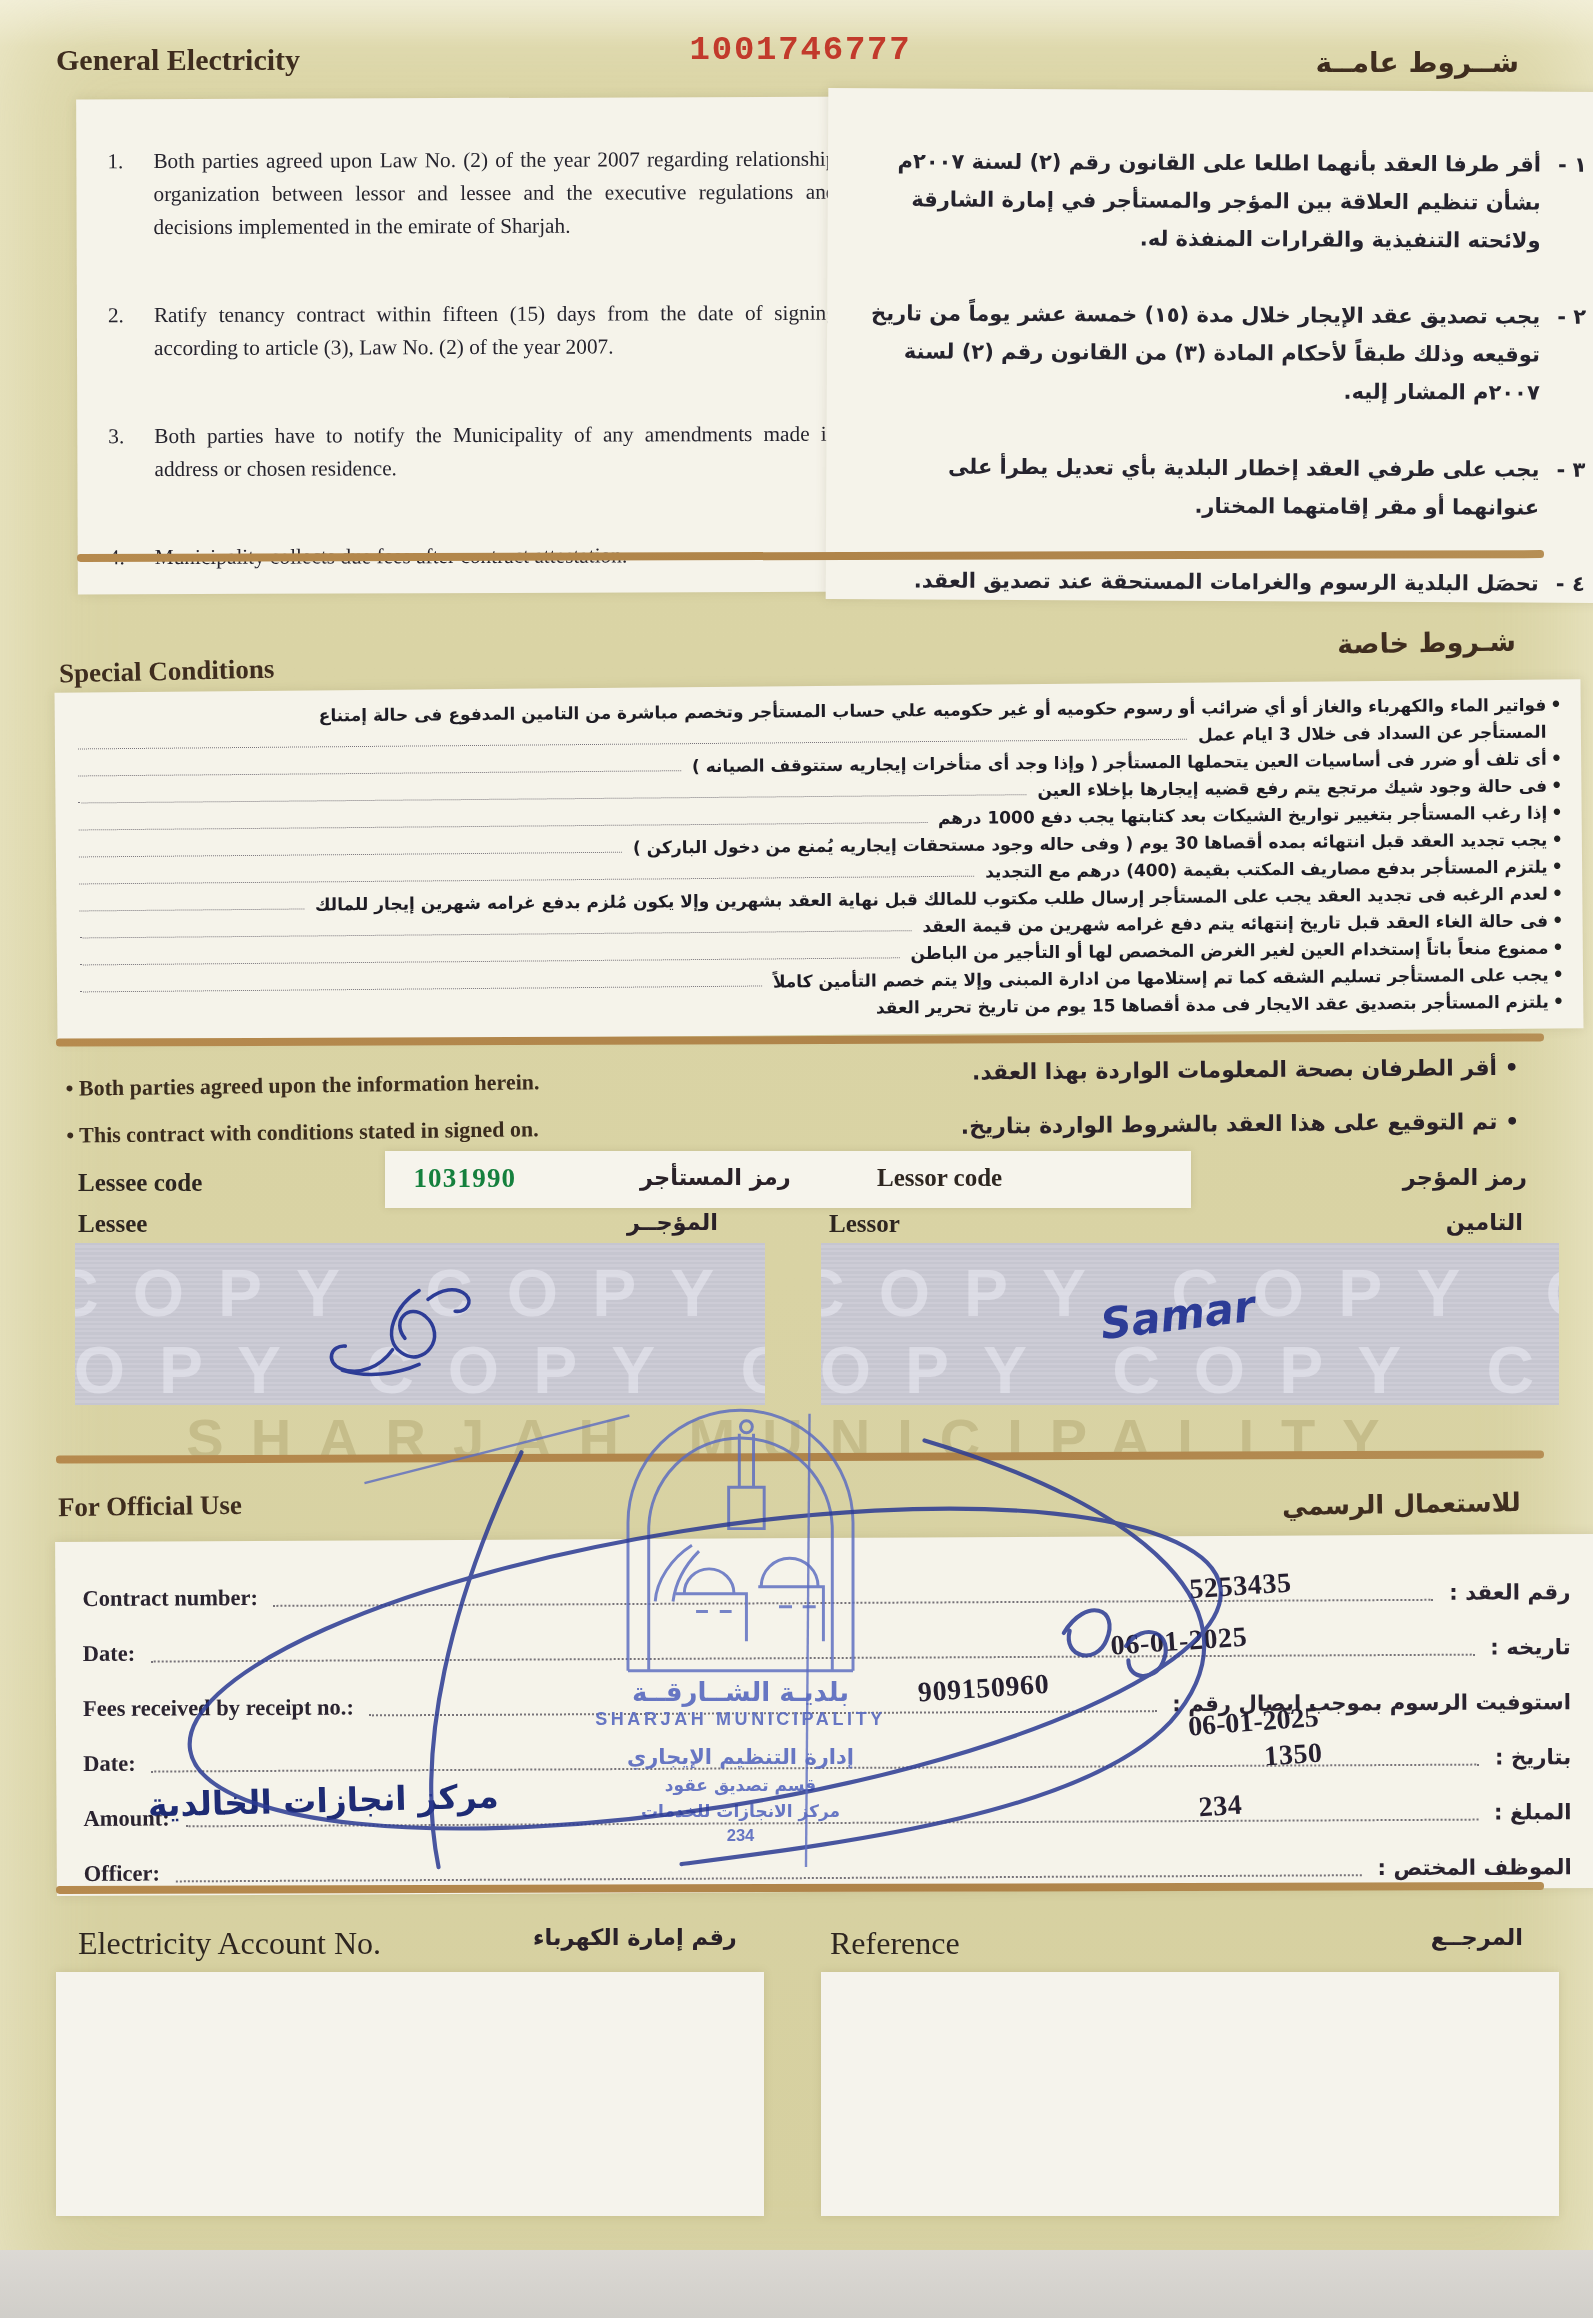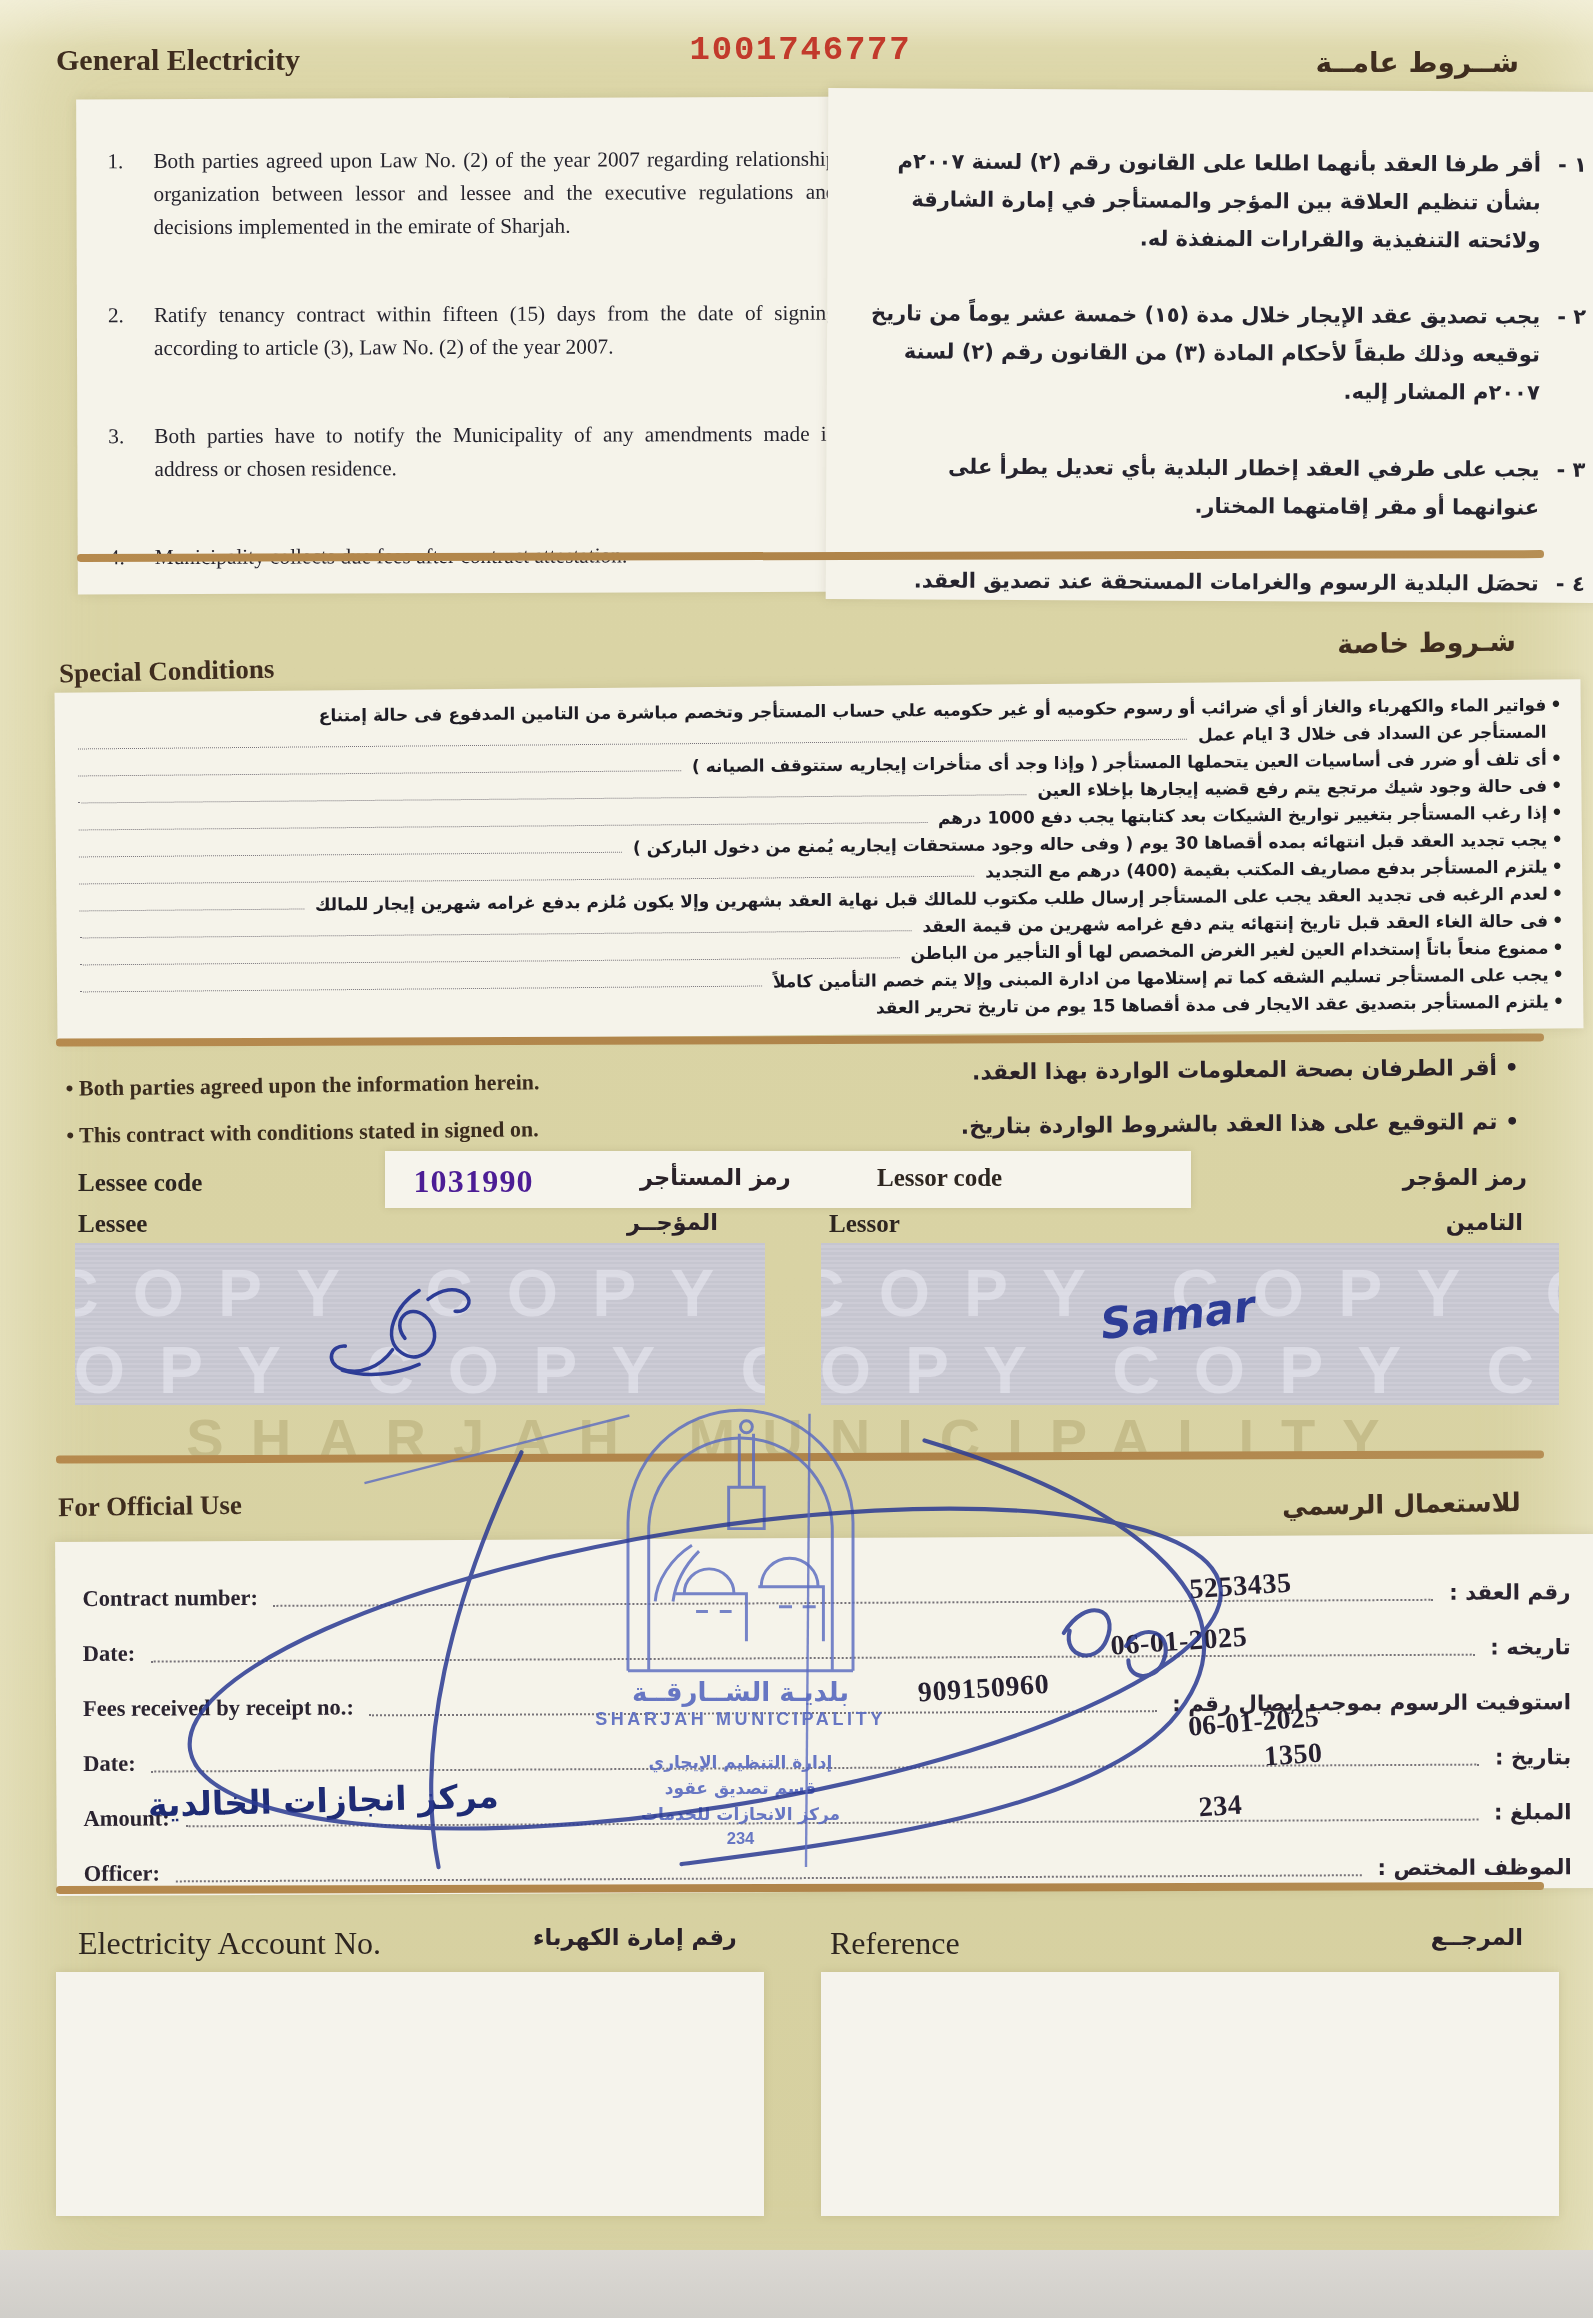--- a/index.html
+++ b/index.html
@@ -36,21 +36,21 @@
   .sc-text{white-space:nowrap;font-family:"DejaVu Sans",sans-serif;font-weight:700;font-size:17px;color:#1e1c24;}
   .sc-fill{flex:1;border-bottom:1.8px dotted #5a5560;margin:0 10.7px 5.3px 3.6px;opacity:.8;}
   .sc-row.no-dots .sc-fill{border-bottom:none;}
   
   .agree-en{font-size:22px;font-weight:700;color:#3b2c1e;line-height:2.15;}
   .agree-ar{font-family:"DejaVu Sans",sans-serif;font-size:22px;font-weight:700;color:#2a2128;direction:rtl;text-align:right;line-height:2.45;}
   
   .code-label{font-size:25px;font-weight:700;color:#2e2620;}
   .code-ar{font-family:"DejaVu Sans",sans-serif;font-size:22.5px;font-weight:700;color:#2a2128;direction:rtl;}
   .code-strip{background:#f6f4ec;box-shadow:0 0 7.1px rgba(120,110,70,.2);}
-  .code-value{font-size:32px;font-weight:700;letter-spacing:1.2px;color:#4c1d95;}
+  .code-value{font-size:27px;font-weight:700;letter-spacing:1.2px;color:#15803d;}
   
   .sig-box{background:repeating-linear-gradient(180deg,#c6c6d0 0px,#c6c6d0 2.4px,#cdccd6 2.4px,#cdccd6 4.7px);overflow:hidden;}
   .copy-wm{position:absolute;left:-24px;top:12px;width:130%;font-family:"Liberation Sans",sans-serif;font-weight:700;font-size:66px;letter-spacing:34px;color:rgba(238,238,246,.5);white-space:nowrap;}
   .copy-wm.second{top:89px;left:-83px;}
   .sig-name{font-family:"DejaVu Sans",sans-serif;font-style:italic;font-weight:700;font-size:43px;color:#2d3c96;}
   
   .ghost{width:100%;text-align:center;font-family:"Liberation Sans",sans-serif;font-weight:700;font-size:56px;letter-spacing:27px;color:rgba(165,152,98,.38);white-space:nowrap;}
   
   .of-panel{padding:15.4px 27px 0 27px;}
   .of-row{display:flex;align-items:flex-end;height:55px;position:relative;}
@@ -62,21 +62,21 @@
   .of-row.r1 .of-value{right:279px;}
   .of-row.r2 .of-value{right:323px;}
   .of-row.r3 .of-value{right:522px;bottom:13px;}
   .of-row.r3 .of-value2{right:252px;bottom:-21.3px;}
   .of-row.r4 .of-value{right:249px;bottom:0px;}
   .of-row.r5 .of-value{right:329px;}
   
   .stamp{color:#5b6cc0;text-align:center;opacity:.92;}
   .stamp .ar1{font-family:"DejaVu Sans",sans-serif;font-weight:700;font-size:26px;direction:rtl;}
   .stamp .en1{font-family:"Liberation Sans",sans-serif;font-weight:700;font-size:18px;letter-spacing:3.6px;margin-top:2.4px;}
-  .stamp .ar2{font-family:"DejaVu Sans",sans-serif;font-weight:700;font-size:17px;direction:rtl;margin-top:22px;}
+  .stamp .ar2{font-family:"DejaVu Sans",sans-serif;font-weight:700;font-size:21px;direction:rtl;margin-top:15px;}
   .stamp .ar3{font-family:"DejaVu Sans",sans-serif;font-weight:700;font-size:17px;direction:rtl;margin-top:6px;}
   .stamp .num{font-family:"Liberation Sans",sans-serif;font-weight:700;font-size:16.6px;margin-top:4.7px;}
   .pen-ar{font-family:"DejaVu Sans",sans-serif;font-weight:700;font-size:33px;color:#1e2b74;direction:rtl;}
   
   .foot-label{font-size:32px;font-weight:400;color:#2e2620;}
   .foot-box{background:#f5f3ec;box-shadow:0 0 8.3px rgba(120,110,70,.18);}
   .bottom-strip{background:linear-gradient(180deg,#dcd9d4,#d0cec9);}
   svg{display:block;}
 </style>
 </head>

